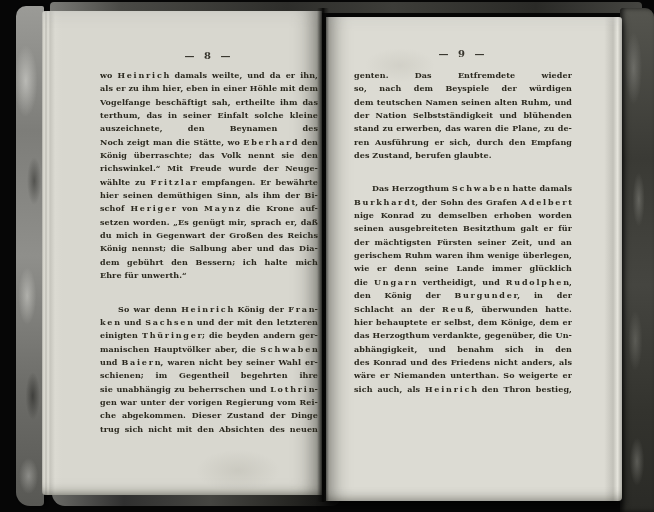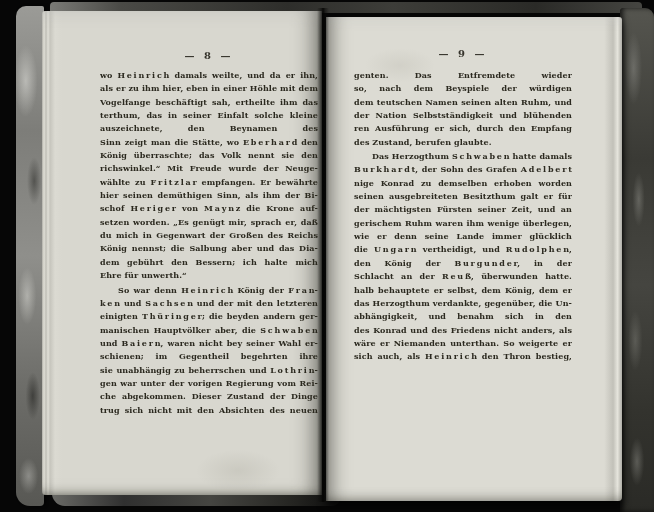--- a/index.html
+++ b/index.html
@@ -80,21 +80,21 @@
     letter-spacing:3px;color:#35332b;font-weight:bold;
   }
   .page-left  .lines{margin-top:7px;}
   .page-right .lines{margin-top:9px;}
   .line{
     font-size:8px;line-height:13.35px;height:13.35px;overflow:hidden;
     color:#2b291f;font-weight:bold;letter-spacing:.1px;
     text-align:justify;text-align-last:justify;
   }
   .line.end{text-align-last:left;}
-  .line.start{margin-top:1px;text-indent:18px;}
+  .line.start{margin-top:20px;text-indent:18px;}
 </style>
 </head>
 <body>
 
 <div>
   <div class="top-edge"></div>
   <div class="left-cover"></div>
   <div class="right-cover"></div>
   <div class="bottom-edge"></div>
 
@@ -102,21 +102,21 @@
     <div class="text-block">
       <div class="page-header">
         <span>— 8 —</span>
       </div>
       <div class="lines" id="left-lines">
           <div class="line">wo H e i n r i c h damals weilte, und da er ihn,</div>
           <div class="line">als er zu ihm hier, eben in einer Höhle mit dem</div>
           <div class="line">Vogelfange beschäftigt sah, ertheilte ihm das Al-</div>
           <div class="line">terthum, das in seiner Einfalt solche kleine Züge</div>
           <div class="line">auszeichnete, den Beynamen des „Vogelstellers.“</div>
-          <div class="line">Sinn zeigt man die Stätte, wo E b e r h a r d den</div>
+          <div class="line">Noch zeigt man die Stätte, wo E b e r h a r d den</div>
           <div class="line">König überraschte; das Volk nennt sie den „Hein-</div>
           <div class="line">richswinkel.“ Mit Freude wurde der Neuge-</div>
           <div class="line">wählte zu F r i t z l a r empfangen. Er bewährte</div>
           <div class="line">hier seinen demüthigen Sinn, als ihm der Bi-</div>
           <div class="line">schof H e r i g e r von M a y n z die Krone auf-</div>
           <div class="line">setzen worden. „Es genügt mir, sprach er, daß</div>
           <div class="line">du mich in Gegenwart der Großen des Reichs</div>
           <div class="line">König nennst; die Salbung aber und das Dia-</div>
           <div class="line">dem gebührt den Bessern; ich halte mich solcher</div>
           <div class="line end">Ehre für unwerth.“</div>
@@ -137,33 +137,34 @@
   <div class="page page-right">
     <div class="text-block">
       <div class="page-header">
         <span>— 9 —</span>
       </div>
       <div class="lines" id="right-lines">
           <div class="line">genten. Das Entfremdete wieder herbeyzubringen,</div>
           <div class="line">so, nach dem Beyspiele der würdigen Vorfahren,</div>
           <div class="line">dem teutschen Namen seinen alten Ruhm, und</div>
           <div class="line">der Nation Selbstständigkeit und blühenden Wohl-</div>
+          <div class="line">stand zu erwerben, das waren die Plane, zu de-</div>
           <div class="line">ren Ausführung er sich, durch den Empfang</div>
           <div class="line end">des Zustand, berufen glaubte.</div>
           <div class="line start">Das Herzogthum S c h w a b e n hatte damals</div>
           <div class="line">B u r k h a r d t, der Sohn des Grafen A d e l b e r t</div>
           <div class="line">nige Konrad zu demselben erhoben worden war.</div>
           <div class="line">seinen ausgebreiteten Besitzthum galt er für einen</div>
           <div class="line">der mächtigsten Fürsten seiner Zeit, und an krie-</div>
           <div class="line">gerischem Ruhm waren ihm wenige überlegen,</div>
           <div class="line">wie er denn seine Lande immer glücklich gegen</div>
           <div class="line">die U n g a r n vertheidigt, und R u d o l p h e n,</div>
           <div class="line">den König der B u r g u n d e r, in der siegreichen</div>
           <div class="line">Schlacht an der R e u ß, überwunden hatte. Deß-</div>
-          <div class="line">halb behauptete er selbst, dem König, dem er</div>
+          <div class="line">hier behauptete er selbst, dem Könige, dem er</div>
           <div class="line">das Herzogthum verdankte, gegenüber, die Un-</div>
           <div class="line">abhängigkeit, und benahm sich in den Geschäften</div>
           <div class="line">des Konrad und des Friedens nicht anders, als</div>
           <div class="line">wäre er Niemanden unterthan. So weigerte er</div>
           <div class="line">sich auch, als H e i n r i c h den Thron bestieg,</div>
         </div>
     </div>
   </div>
 
   <div class="gutter"></div>

